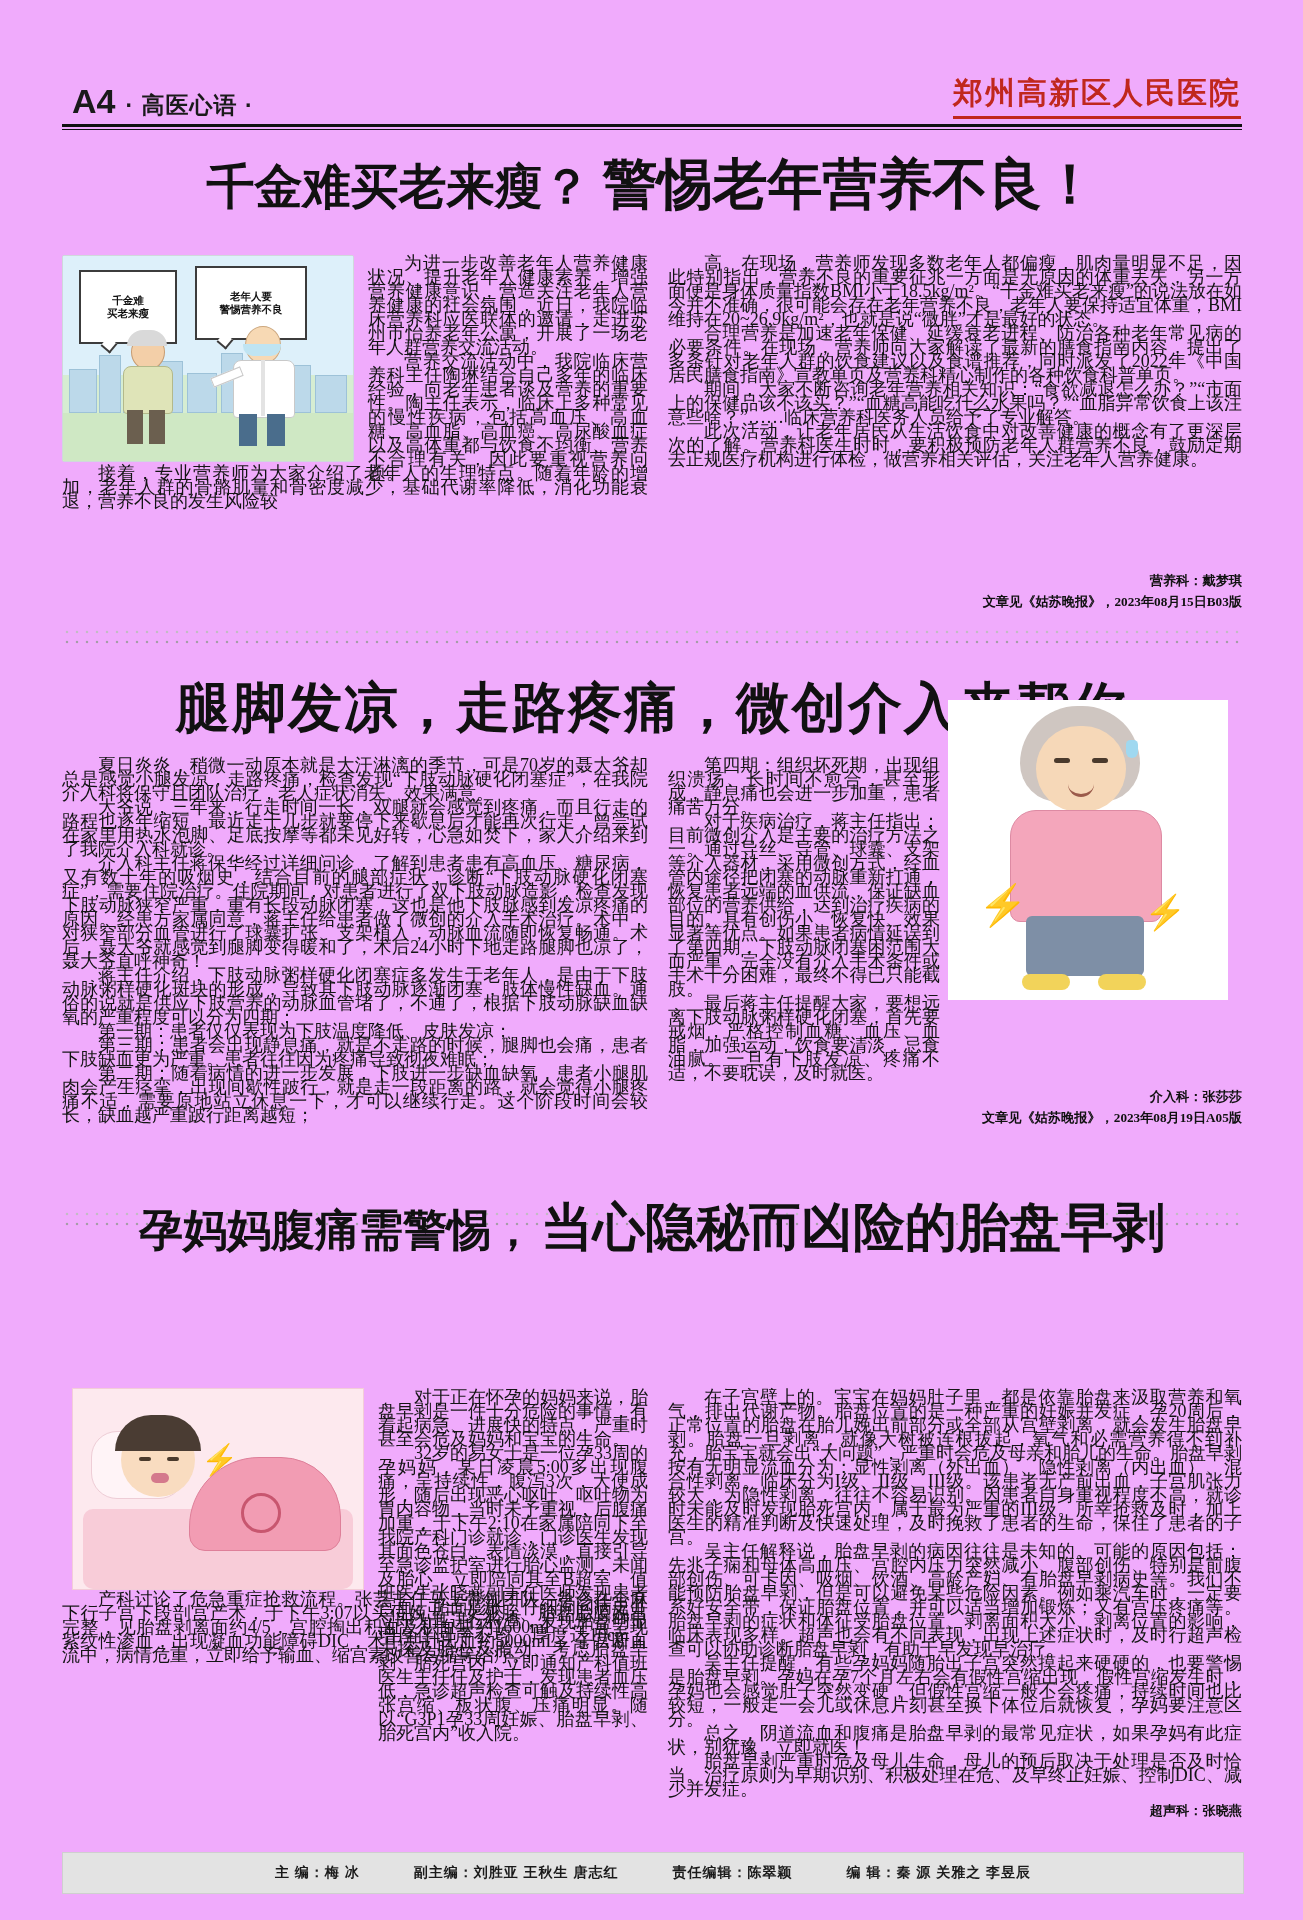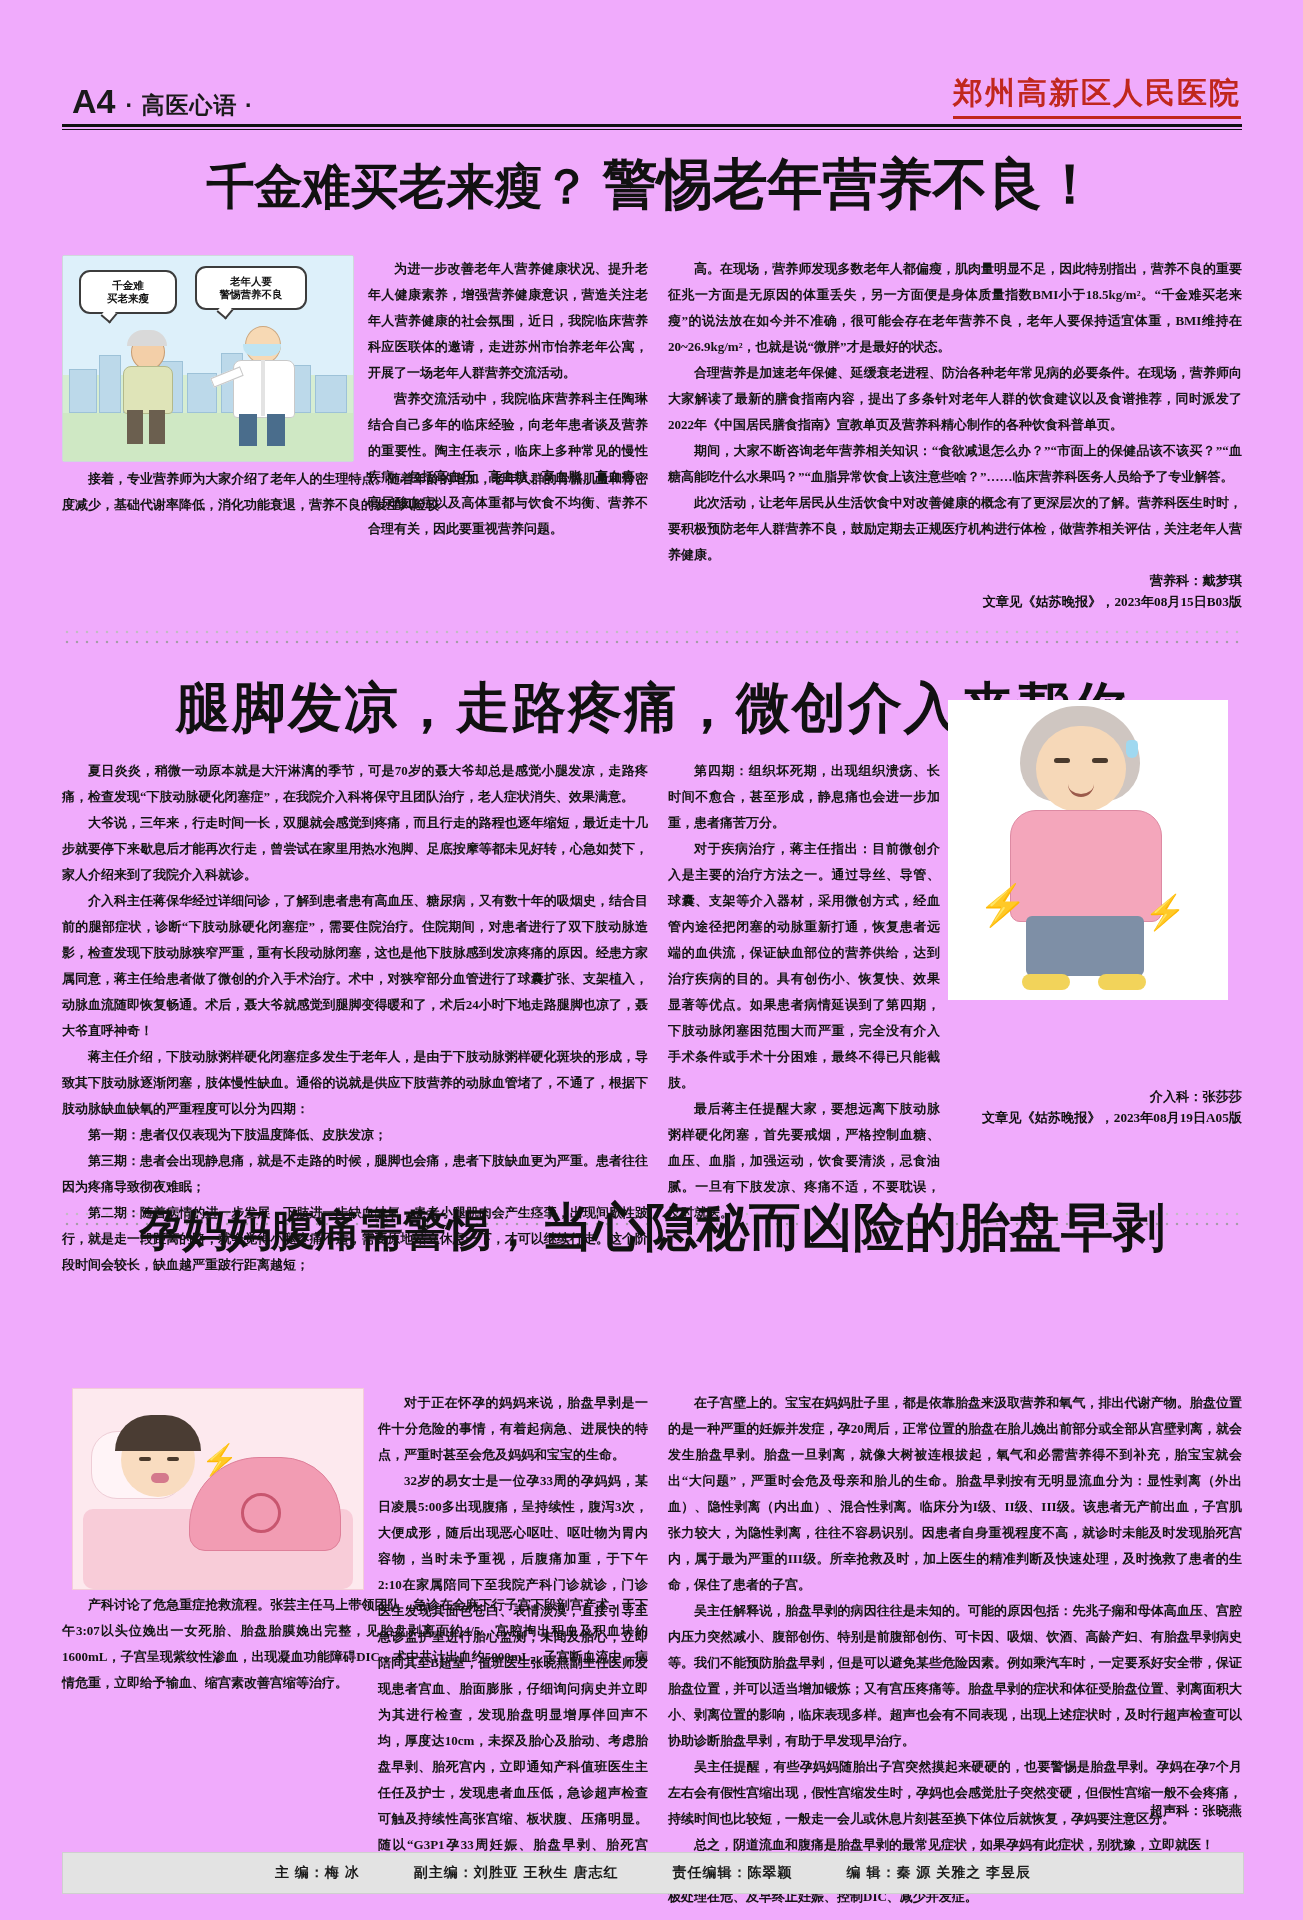--- a/index.html
+++ b/index.html
@@ -48,24 +48,23 @@
     position:absolute;text-align:center;width:1180px;left:62px;
     font-family:Liberation Serif, serif;
     white-space:nowrap;
   }
   .hl-thin{font-weight:bold;color:#111;}
   .hl-em{font-weight:bold;color:#111;}
 
   
   .col{
     position:absolute;
-    font-size:13px;line-height:26px;
+    font-size:18px;line-height:14px;
     text-align:justify;
     color:#141414;
-    font-weight:bold;
   }
   .col p{margin:0;text-indent:2em;}
   .sig{
     position:absolute;text-align:right;font-size:13.2px;line-height:21px;
     font-weight:bold;color:#111;
   }
 
   
   .wave{
     position:absolute;left:62px;width:1180px;height:14px;
@@ -83,23 +82,23 @@
   .art1{
     left:62px;top:255px;width:290px;height:205px;
     background:linear-gradient(#dff1fb 0 55%, #eaf7ea 55% 100%);
     border:1px solid #cfd8dc;border-radius:2px;
   }
   .a1-sky{position:absolute;inset:0;background:linear-gradient(#ddf0fa 0 58%, #d6edd2 58% 100%);}
   .a1-city{position:absolute;left:0;bottom:48px;width:100%;height:62px;}
   .a1-b{position:absolute;bottom:0;background:#bcd9ea;border:1px solid #9dc2d8;}
   .a1-ground{position:absolute;left:0;bottom:0;width:100%;height:48px;background:#cfe8c4;}
   .bubble{
-    position:absolute;background:#fff;border:2px solid #3c3c3c;border-radius:11px;
-    font-family:"Liberation Sans","DejaVu Sans",sans-serif;
-    font-size:10.5px;line-height:13px;text-align:center;color:#111;padding:7px 6px;
+    position:absolute;background:#fff;border:2px solid #3c3c3c;border-radius:0;
+    font-family:"Liberation Sans","DejaVu Sans",sans-serif;
+    font-size:10.5px;line-height:13px;text-align:center;color:#111;padding:22px 6px;
     font-weight:bold;
   }
   .bubble:after{
     content:"";position:absolute;left:22px;bottom:-9px;width:10px;height:10px;
     background:#fff;border-right:2px solid #3c3c3c;border-bottom:2px solid #3c3c3c;
     transform:rotate(40deg);
   }
   .person{position:absolute;}
   .head{position:absolute;border-radius:50%;}
   .body{position:absolute;border-radius:8px 8px 4px 4px;}

